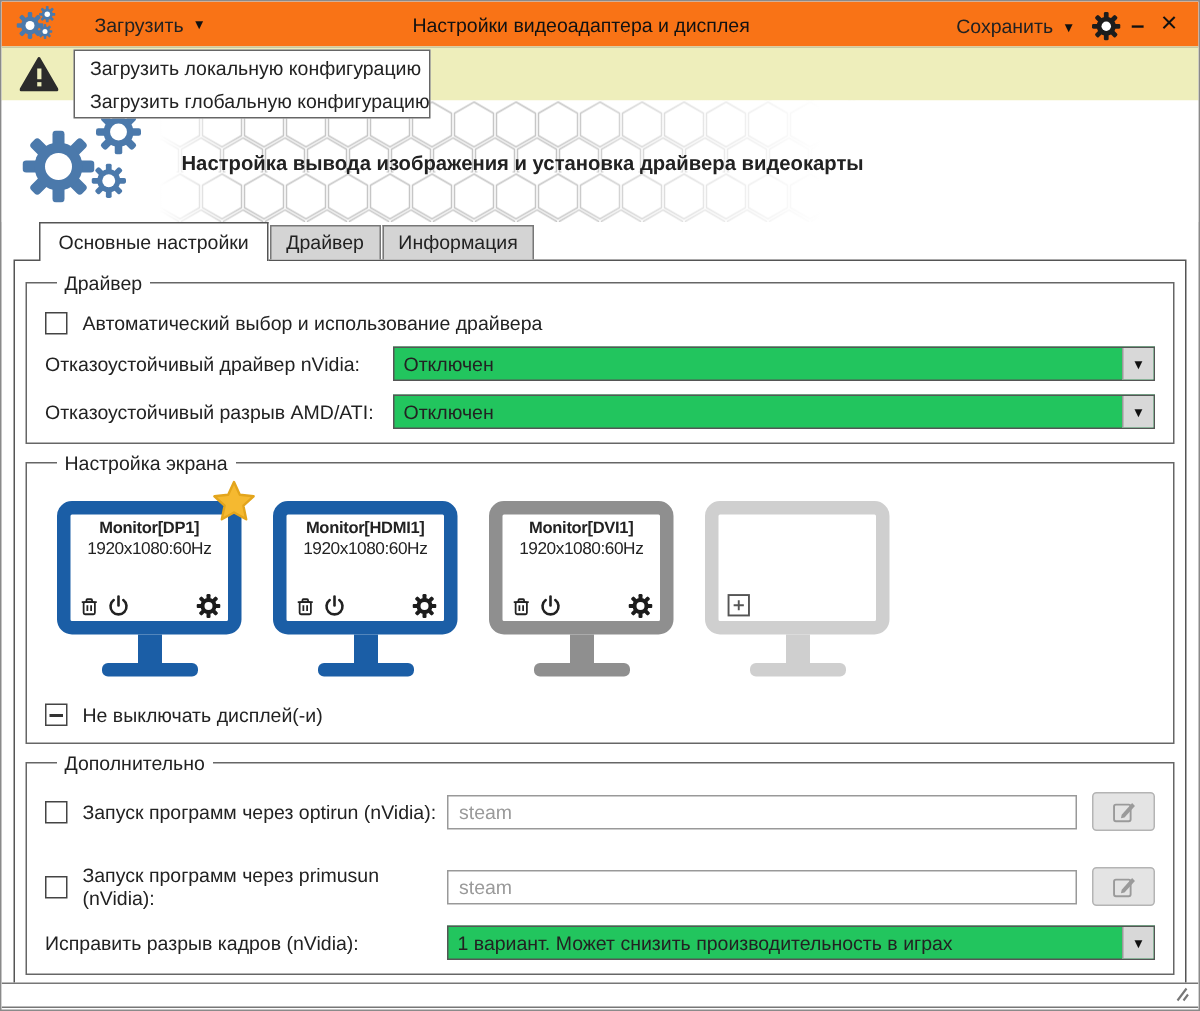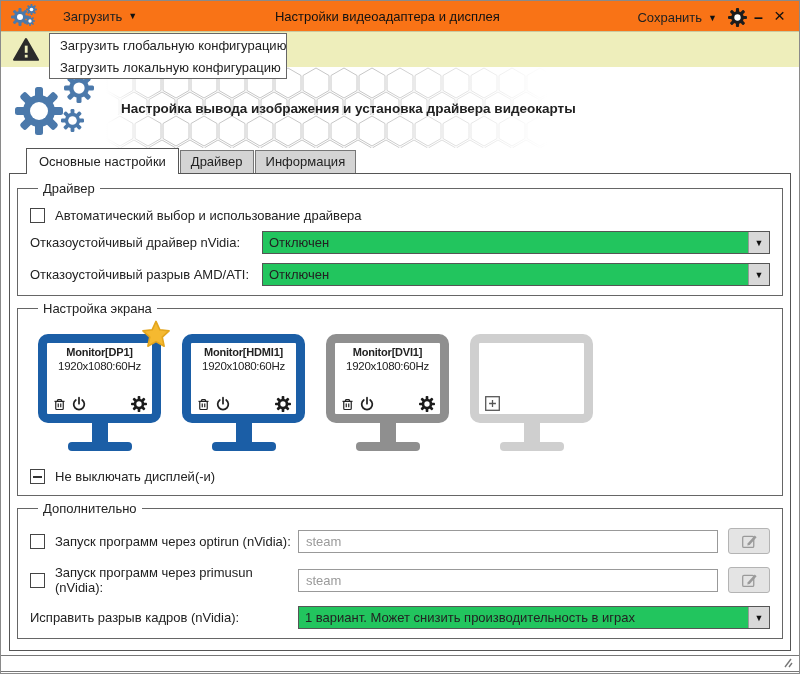--- a/index.html
+++ b/index.html
@@ -140,22 +140,22 @@
 <div class="warnbar">
   <svg viewBox="0 0 24 24" width="26">
     <path d="M12 2 L23 21 H1 Z" fill="#2b2b2b" stroke="#2b2b2b" stroke-width="2" stroke-linejoin="round"></path>
     <rect x="10.9" y="8" width="2.6" height="6.6" fill="#eeeebb"></rect>
     <rect x="10.9" y="16.4" width="2.6" height="2.6" fill="#eeeebb"></rect>
   </svg>
   <span>В</span>
 </div>
 
 <div class="dropdown">
+  <div class="item">Загрузить локальную конфигурацию</div>
   <div class="item">Загрузить глобальную конфигурацию</div>
-  <div class="item">Загрузить локальную конфигурацию</div>
 </div>
 
 <div class="header">
   <svg class="hexes">
     <defs>
       <pattern id="hex" width="28" height="48" patternUnits="userSpaceOnUse">
         <path d="M14 1 L27 8.5 V23.5 L14 31 L1 23.5 V8.5 Z" fill="none" stroke="#c6c6c6" stroke-width="1"></path>
         <path d="M28 25 L41 32.5 V47.5 L28 55 L15 47.5 V32.5 Z" fill="none" stroke="#c6c6c6" stroke-width="1"></path>
         <path d="M0 25 L13 32.5 V47.5 L0 55 L-13 47.5 V32.5 Z" fill="none" stroke="#c6c6c6" stroke-width="1"></path>
       </pattern>
@@ -317,21 +317,21 @@
         <span>Запуск программ через optirun (nVidia):</span>
       </span>
       <input class="txt" type="text" placeholder="steam" style="">
       <span class="editbtn">
         <svg viewBox="0 0 20 20" width="17">
           <rect x="2" y="4" width="13" height="13" rx="1.5" fill="none" stroke="#9a9a9a" stroke-width="1.5"></rect>
           <path d="M8 12 L16.2 2.8 L18.4 5 L10.2 14.2 L7.4 14.8 Z" fill="#9a9a9a"></path>
         </svg>
       </span>
     </div>
-    <div class="row" style="margin-top:11px">
+    <div class="row" style="margin-top:22px">
       <span class="lbl lblw2">
         <span class="cb"></span>
         <span>Запуск программ через primusun (nVidia):</span>
       </span>
       <input class="txt" type="text" placeholder="steam" style="">
       <span class="editbtn">
         <svg viewBox="0 0 20 20" width="17">
           <rect x="2" y="4" width="13" height="13" rx="1.5" fill="none" stroke="#9a9a9a" stroke-width="1.5"></rect>
           <path d="M8 12 L16.2 2.8 L18.4 5 L10.2 14.2 L7.4 14.8 Z" fill="#9a9a9a"></path>
         </svg>

